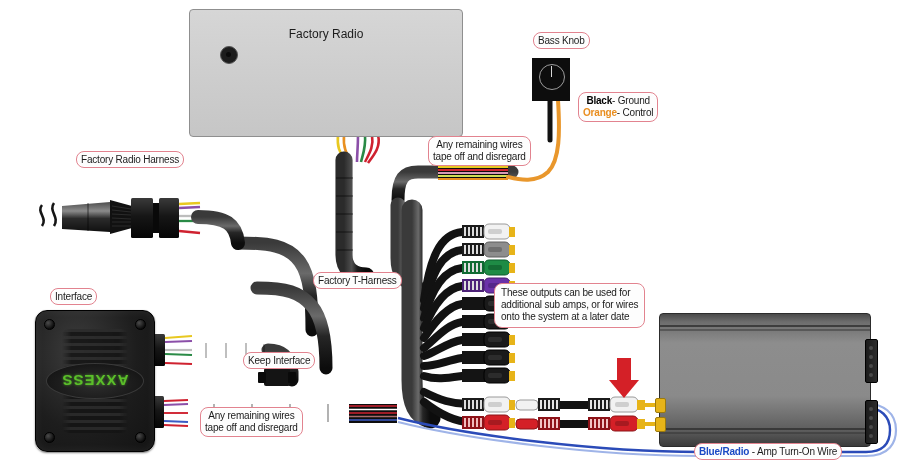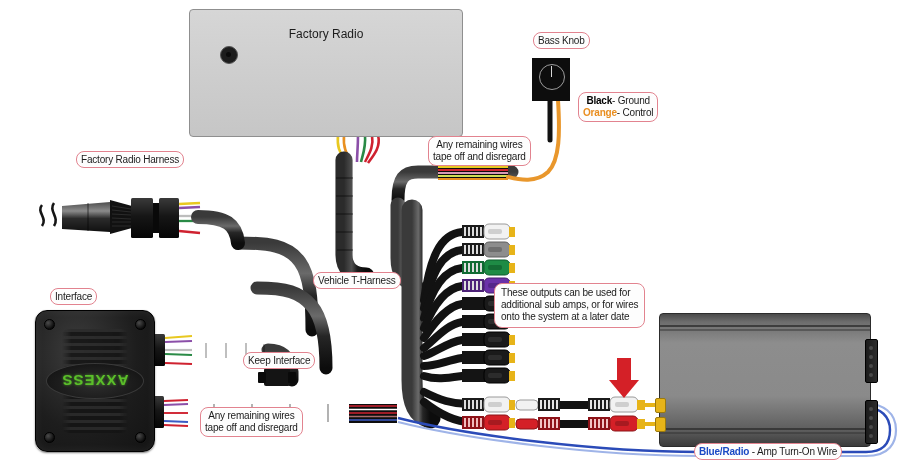--- a/index.html
+++ b/index.html
@@ -530,21 +530,21 @@
     </div>
   </div>
 
   <div class="ysock" style="left:655px;top:398px;"></div>
   <div class="ysock" style="left:655px;top:417px;"></div>
 
   <div class="lbl" style="left:44px;top:151px;margin-left:32px;">Factory Radio Harness</div>
 
   <div class="lbl" style="left:50px;top:288px;">Interface</div>
 
-  <div class="lbl" style="left:313px;top:272px;">Vehicle T-Harness</div>
+  <div class="lbl" style="left:313px;top:272px;">Factory T-Harness</div>
 
   <div class="lbl" style="left:243px;top:352px;">Keep Interface</div>
 
   <div class="lbl two" style="left:428px;top:136px;">
     <span>Any remaining wires</span><br>
     <span>tape off and disregard</span>
   </div>
 
   <div class="lbl two" style="left:200px;top:407px;">
     <span>Any remaining wires</span><br>

